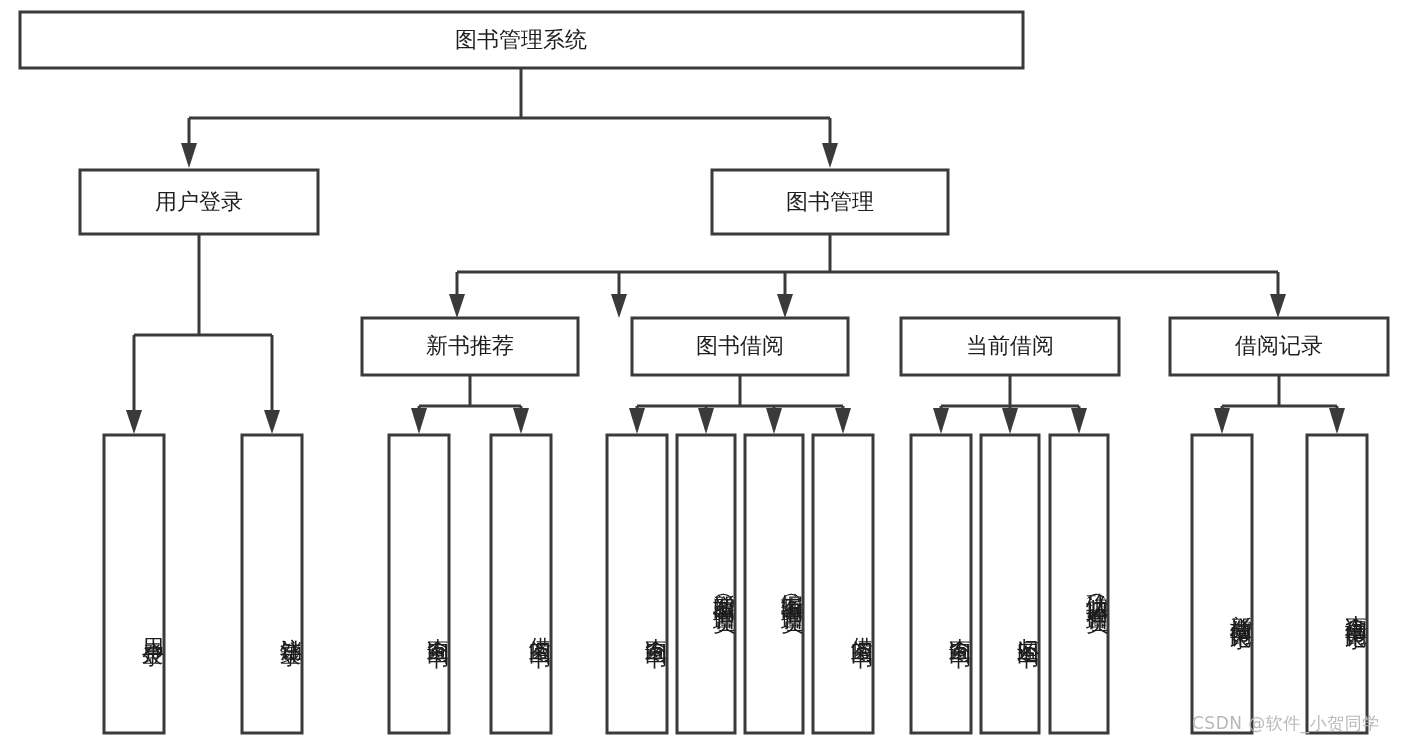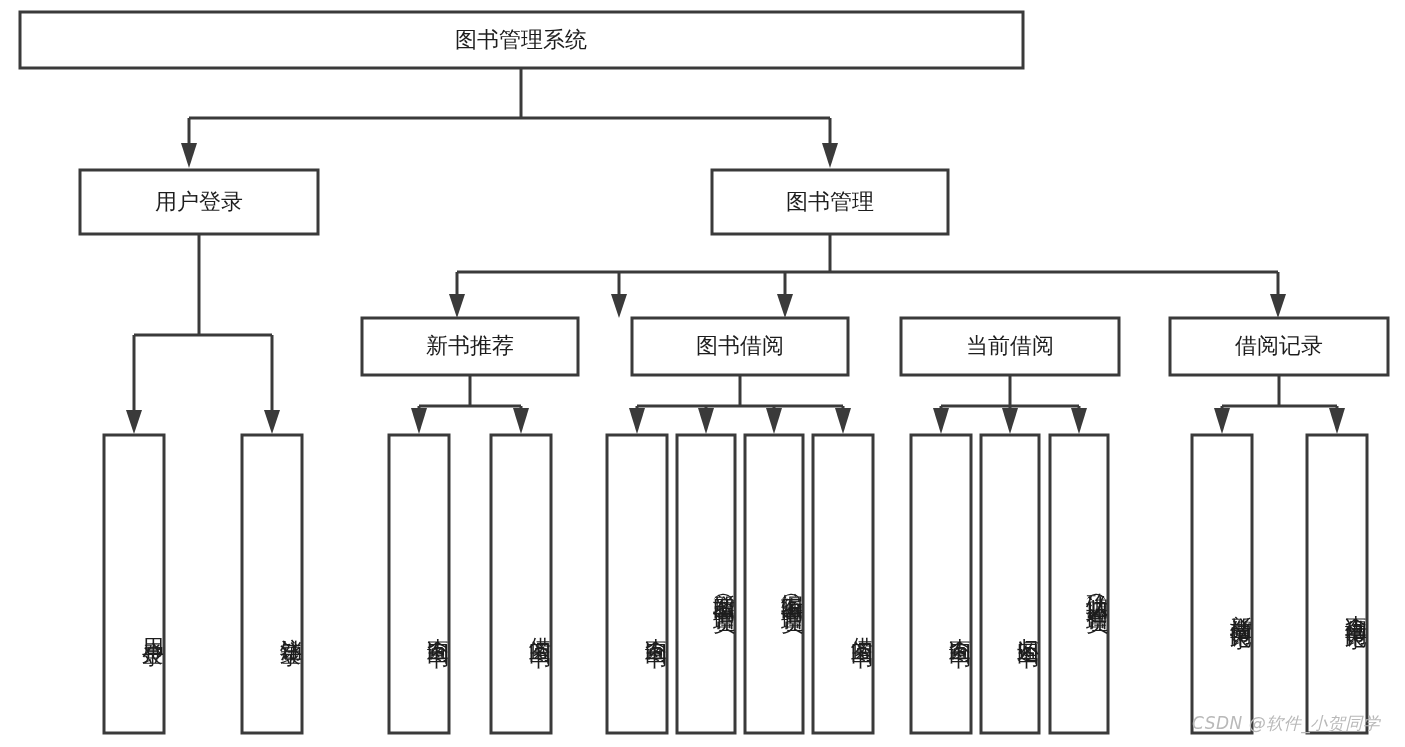--- a/index.html
+++ b/index.html
@@ -37,21 +37,20 @@
     pointer-events:none;
   }
   .watermark{
     position:absolute;
     left:1192px;top:712px;
     font-family:"DejaVu Sans","Liberation Sans",sans-serif;
     font-size:17px;
     color:#b9b9b9;
     white-space:nowrap;
     letter-spacing:0.5px;
-    font-style:italic;
   }
 </style>
 </head>
 <body>
 
 <div id="diagram-root">
 
   <svg width="1405" height="747" viewBox="0 0 1405 747">
 
     <g>

